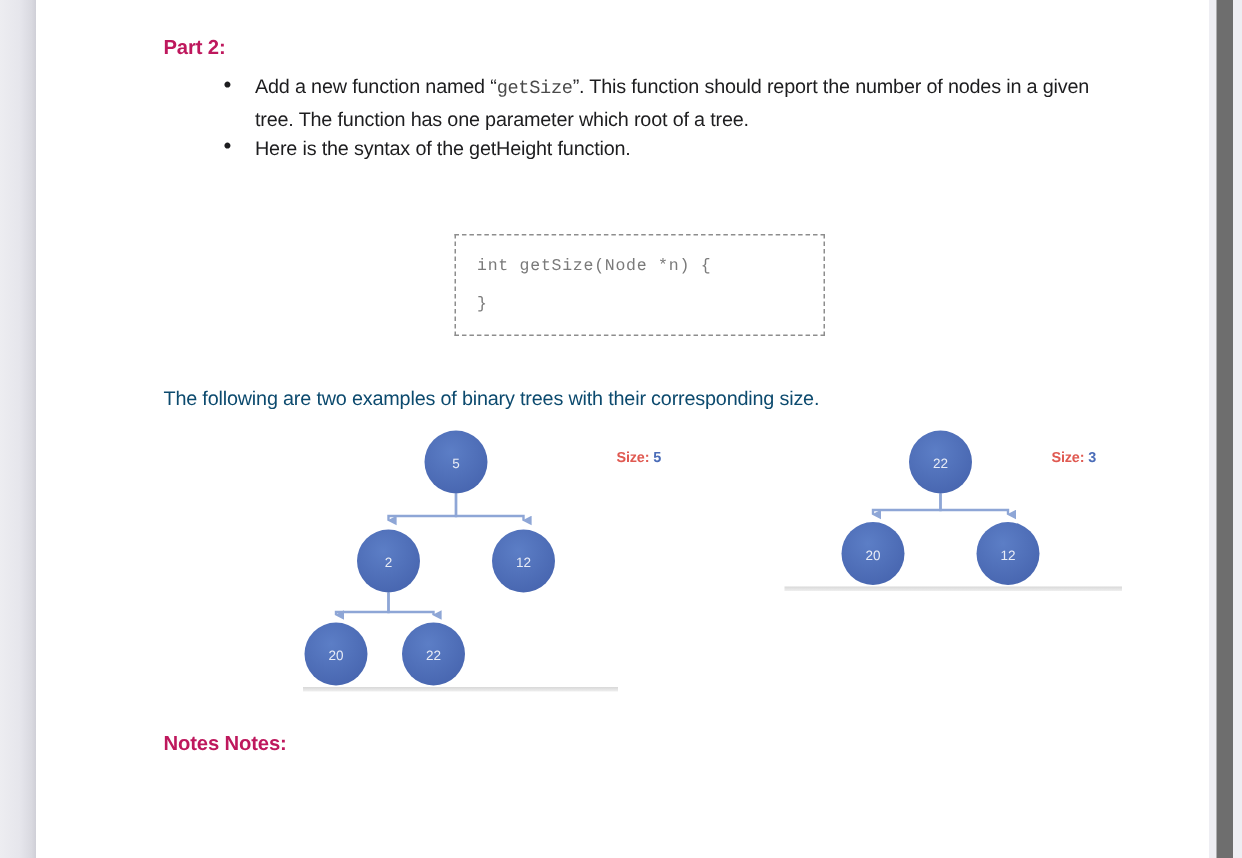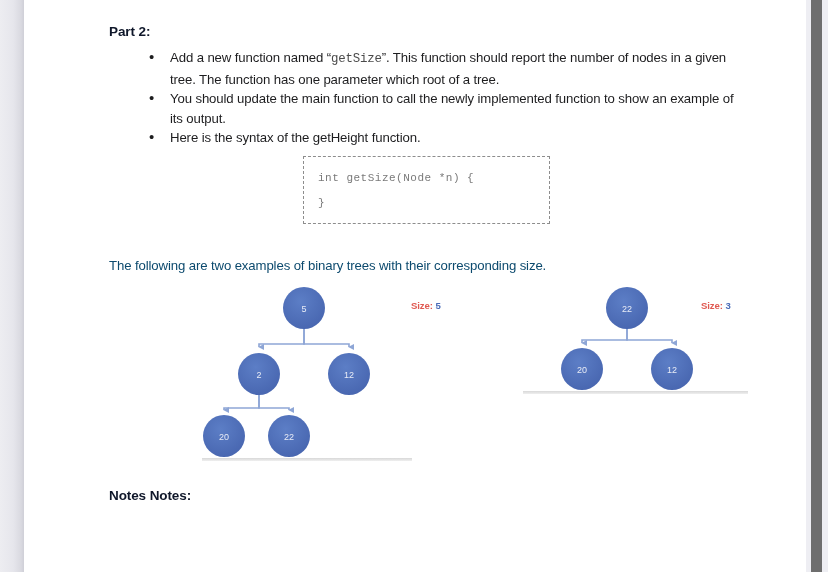--- a/index.html
+++ b/index.html
@@ -51,21 +51,21 @@
     position: absolute;
     left: 85px;
     top: 0;
     width: 640px;
     height: 572px;
   }
 
   .section-title {
     font-size: 13.5px;
     font-weight: bold;
-    color: #0f172a;
+    color: #be185d;
     letter-spacing: -0.1px;
     position: absolute;
   }
   #part2-title { top: 24px; left: 0; }
   #notes-title { top: 488px; left: 0; }
 
   ul.bullets {
     margin: 0; padding: 0;
     list-style: none;
     position: absolute;
@@ -159,21 +159,20 @@
 
   <div id="left-gutter"></div>
 
   <div id="page">
     <div class="content">
 
       <div id="part2-title" class="section-title">Part 2:</div>
 
       <ul id="part2-bullets" class="bullets">
         <li><span>Add a new function named “</span><span class="mono">getSize</span><span>”. This function should report the number of nodes in a given tree. The function has one parameter which root of a tree.</span></li>
-        <li><span>You should update the main function to call the newly implemented function to show an example of its output.</span></li>
         <li><span>Here is the syntax of the getHeight function.</span></li>
       </ul>
 
       <div id="code-box">
         <div class="codeline">int getSize(Node *n) {</div>
         <div class="codeline">}</div>
       </div>
 
       <div id="intro-para" class="para">The following are two examples of binary trees with their corresponding size.</div>
 

